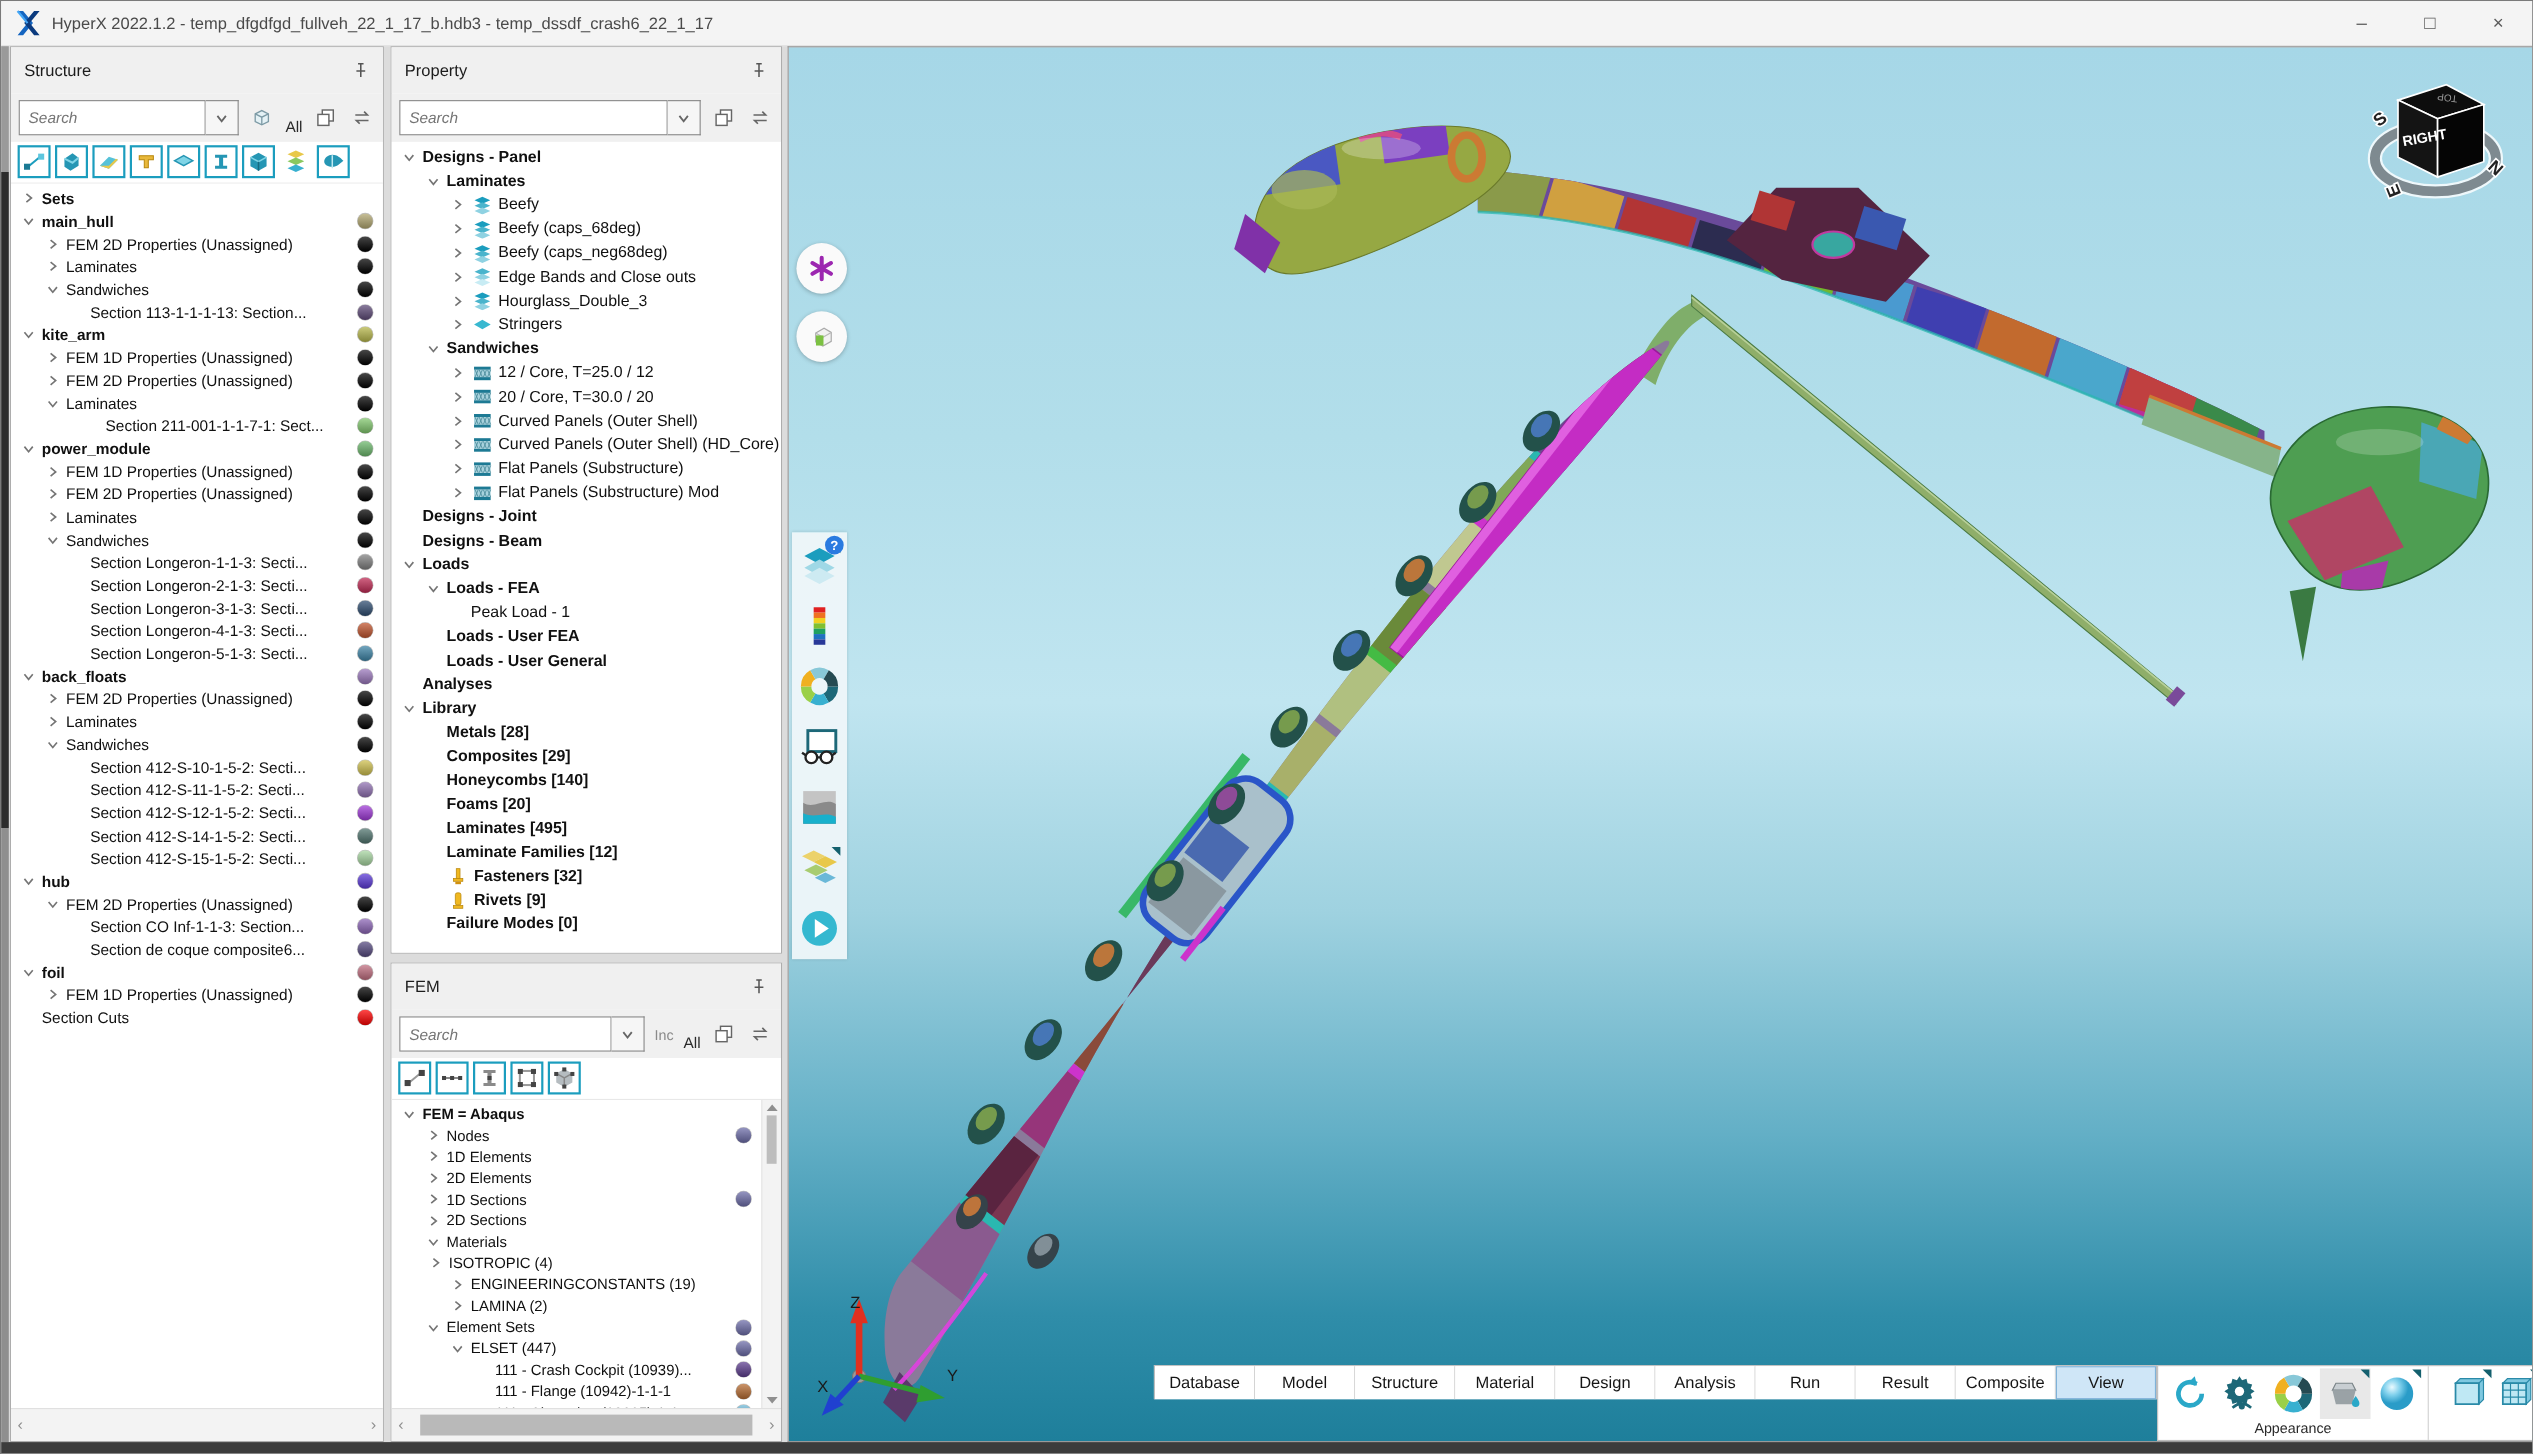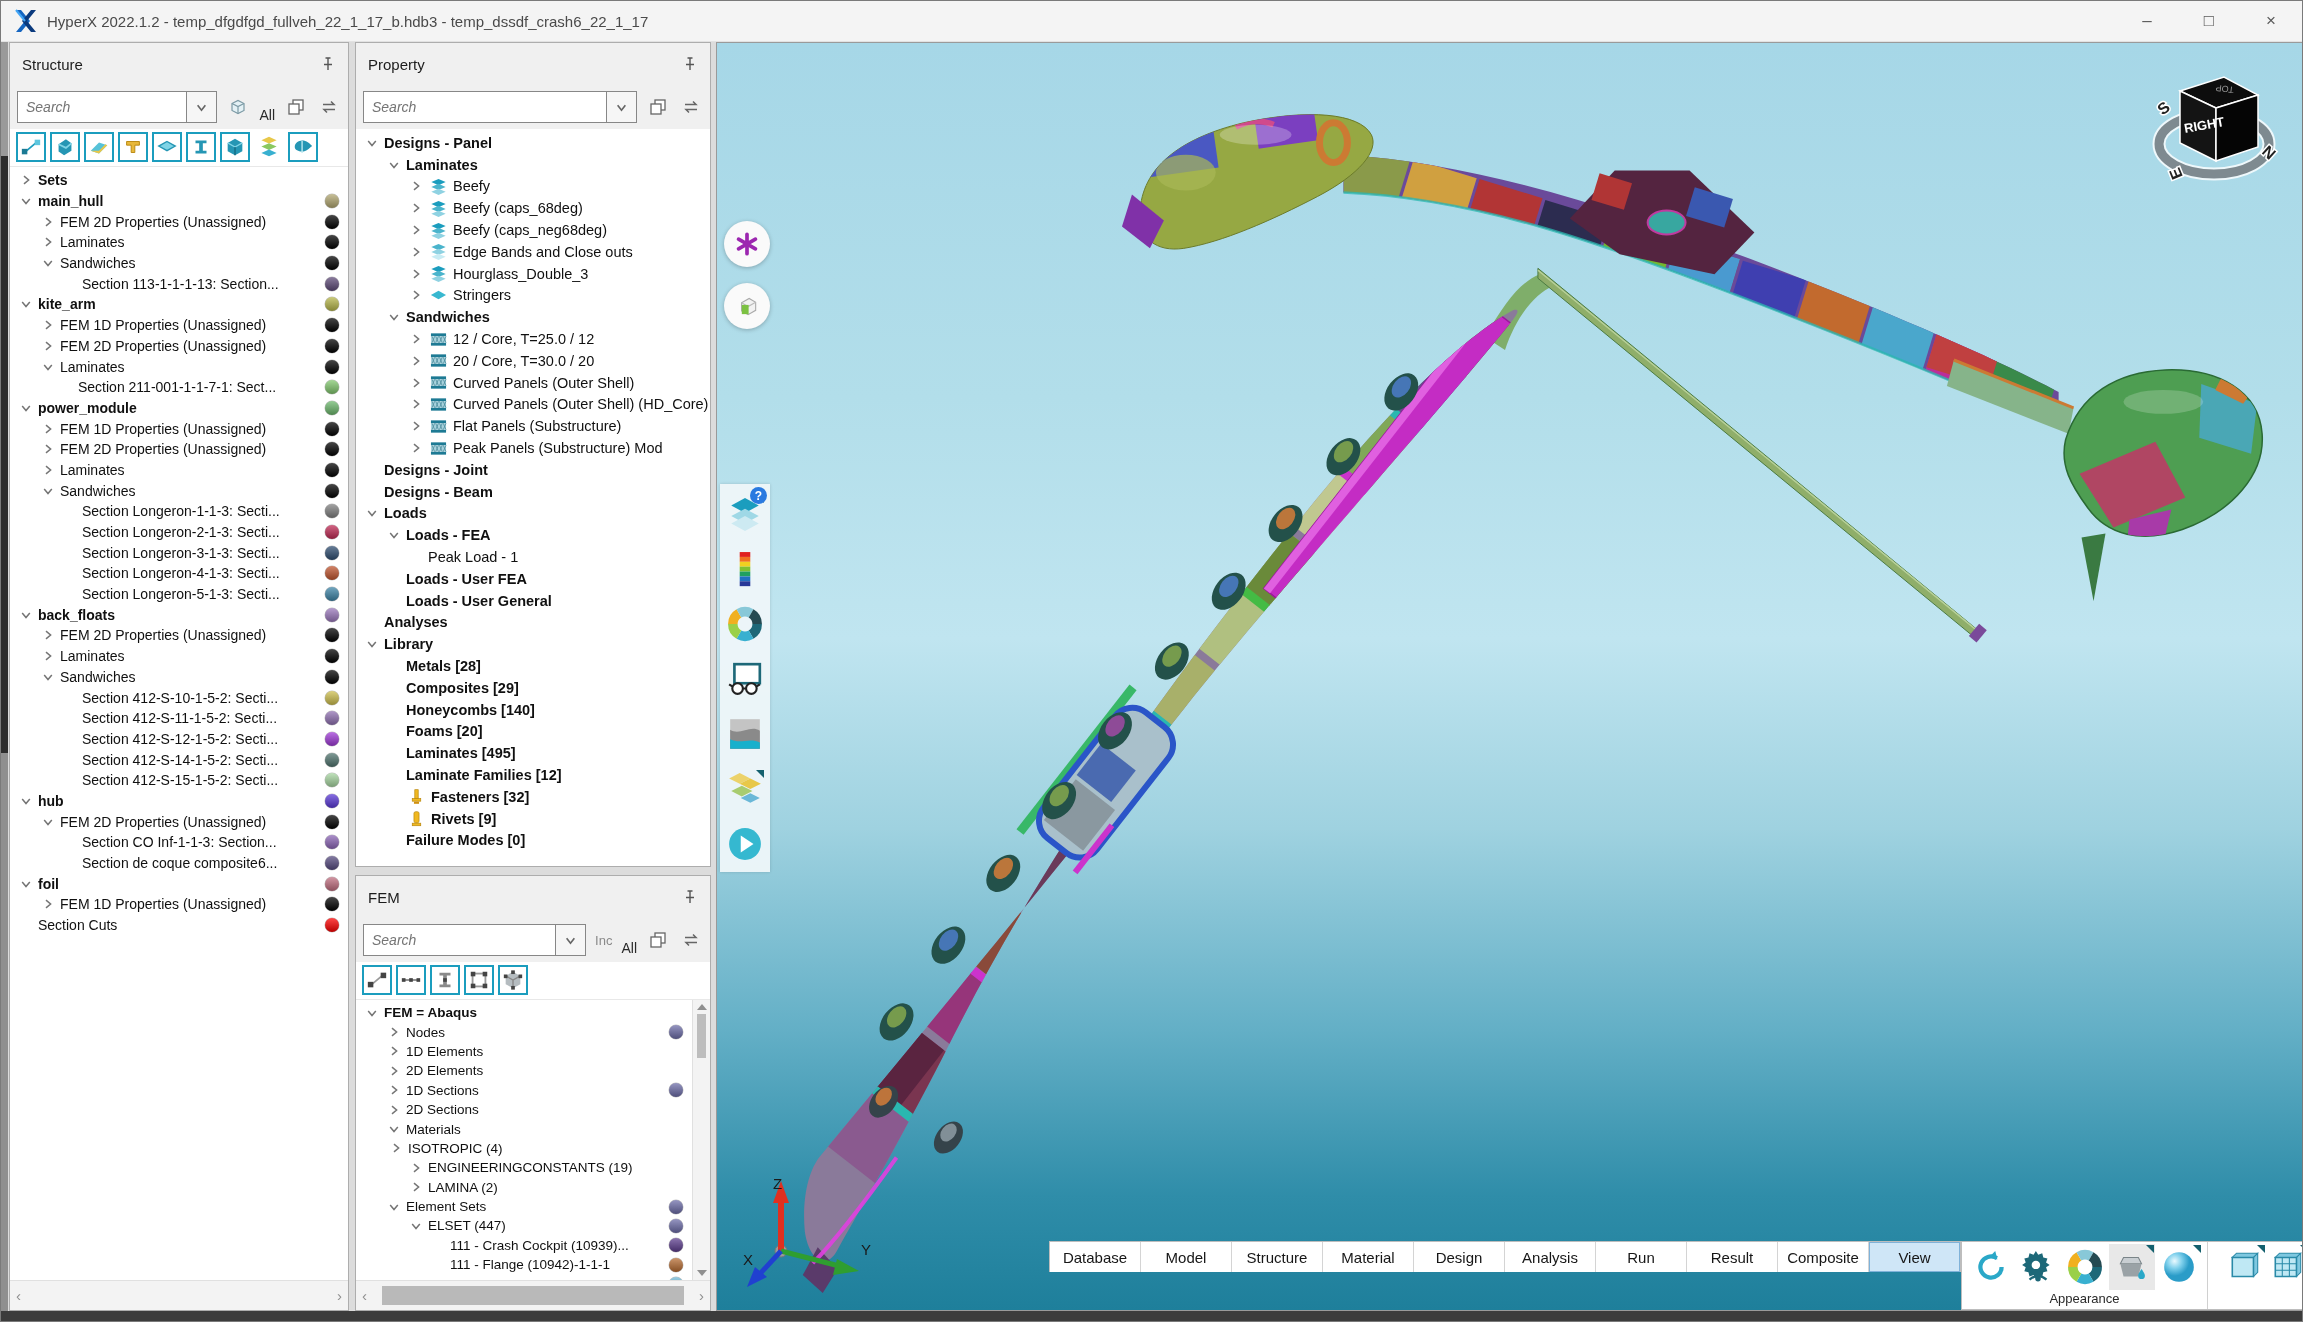--- a/index.html
+++ b/index.html
@@ -280,21 +280,21 @@
           </div>
           <div class="trow" style="padding-left:30px">
             <span class="chev exp">
               <svg viewBox="0 0 10 10">
                 <polyline points="3,1.2 7.6,5 3,8.8" fill="none" stroke="#757575" stroke-width="1.5"></polyline>
               </svg>
             </span>
             <span class="tlabel">Laminates</span>
             <span class="swatch" style="background-color:#000000"></span>
           </div>
-          <div class="trow" style="padding-left:48px">
+          <div class="trow" style="padding-left:66px">
             <span class="chev none"></span>
             <span class="tlabel">Section 211-001-1-1-7-1: Sect...</span>
             <span class="swatch" style="background-color:#82c96e"></span>
           </div>
           <div class="trow" style="padding-left:8px">
             <span class="chev exp">
               <svg viewBox="0 0 10 10">
                 <polyline points="3,1.2 7.6,5 3,8.8" fill="none" stroke="#757575" stroke-width="1.5"></polyline>
               </svg>
             </span>
@@ -711,21 +711,21 @@
                 </svg>
               </span>
               <span class="ticon">
                 <svg viewBox="0 0 20 18">
                   <rect x="2" y="2.5" width="16" height="3" fill="#1d7a94"></rect>
                   <rect x="2" y="12.5" width="16" height="3" fill="#1d7a94"></rect>
                   <rect x="2" y="5.5" width="16" height="7" fill="#a7d2dd"></rect>
                   <path d="M3 5.5l3 7M7 5.5l3 7M11 5.5l3 7M15 5.5l3 7M6 5.5l-3 7M10 5.5l-3 7M14 5.5l-3 7M18 5.5l-3 7" stroke="#4a8a9a" stroke-width=".8"></path>
                 </svg>
               </span>
-              <span class="tlabel">Peak Panels (Substructure) Mod</span>
+              <span class="tlabel">Flat Panels (Substructure) Mod</span>
             </div>
             <div class="trow" style="padding-left:8px">
               <span class="chev none"></span>
               <span class="tlabel b">Designs - Joint</span>
             </div>
             <div class="trow" style="padding-left:8px">
               <span class="chev none"></span>
               <span class="tlabel b">Designs - Beam</span>
             </div>
             <div class="trow" style="padding-left:8px">

